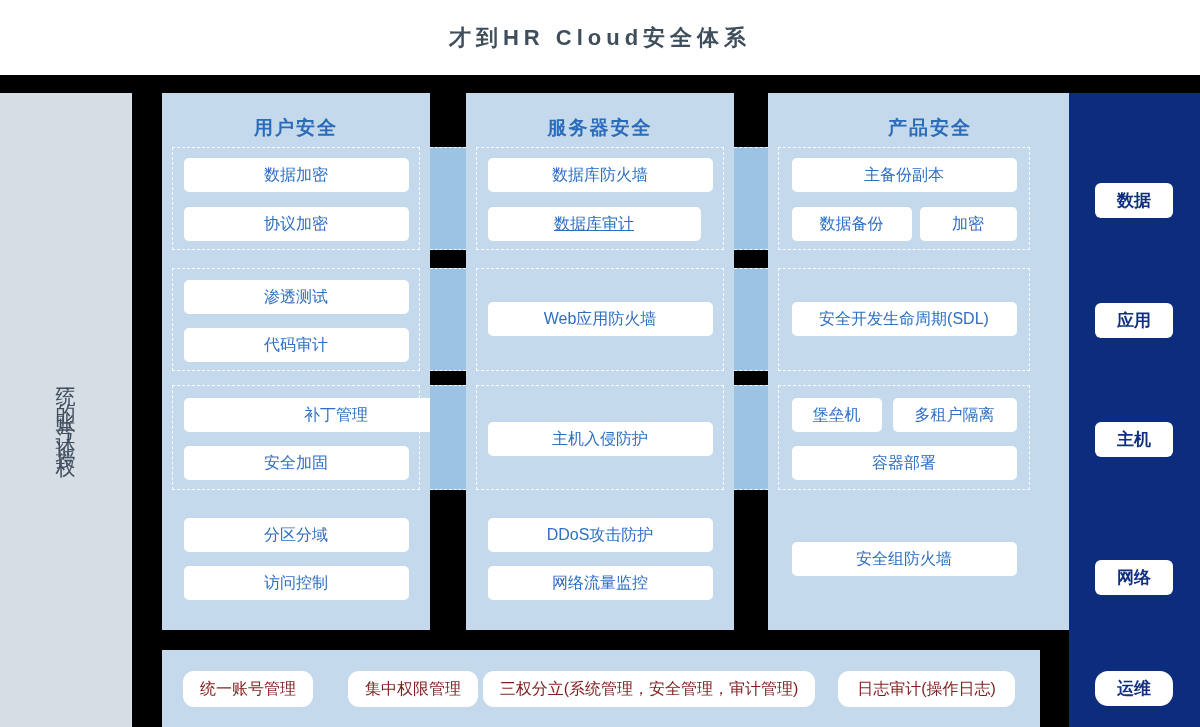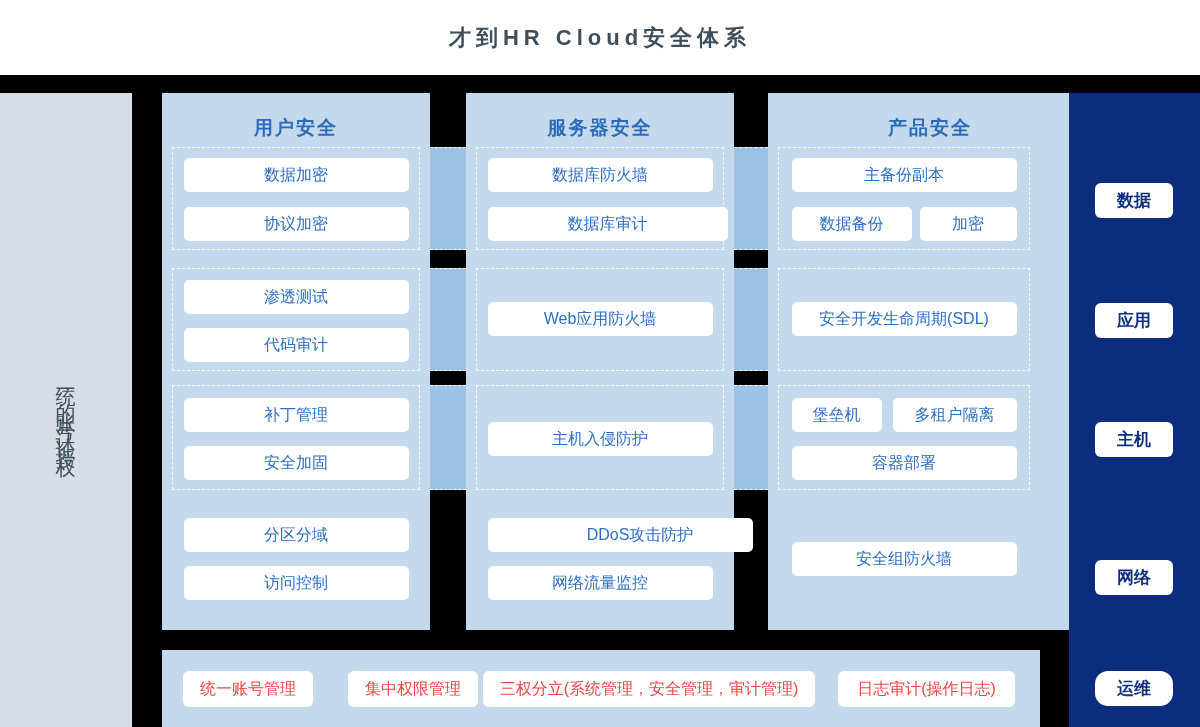--- a/index.html
+++ b/index.html
@@ -47,23 +47,23 @@
   }
   .rbox{
     position:absolute;left:26px;width:78px;height:35px;background:#ffffff;border-radius:6px;
     display:flex;align-items:center;justify-content:center;
     font-size:17px;font-weight:700;color:#10307f;
   }
   .bottom-bar{
     position:absolute;left:162px;top:650px;width:878px;height:77px;background:#c5d9ec;
   }
   .bbox{
-    position:absolute;top:21px;height:36px;background:#ffffff;border-radius:6px;
+    position:absolute;top:21px;height:36px;background:#ffffff;border-radius:11px;
     display:flex;align-items:center;justify-content:center;
-    font-size:16px;font-weight:500;color:#ef4444;white-space:nowrap;
+    font-size:16px;font-weight:500;color:#7f1d1d;white-space:nowrap;
   }
 </style>
 </head>
 <body>
 
 <div class="canvas">
 
   <div class="header">
     <div class="page-title">才到HR Cloud安全体系</div>
   </div>
@@ -76,35 +76,35 @@
       <div class="column" style="left: 162px; width: 268px;">
         <div class="column-title">用户安全</div>
       </div>
       <div class="dashed-group" style="left: 172px; top: 147px; width: 248px; height: 103px;"></div>
       <div class="wbox" style="left: 183.5px; top: 158px; width: 225px;">数据加密</div>
       <div class="wbox" style="left: 183.5px; top: 207px; width: 225px;">协议加密</div>
       <div class="dashed-group" style="left: 172px; top: 268px; width: 248px; height: 103px;"></div>
       <div class="wbox" style="left: 183.5px; top: 280px; width: 225px;">渗透测试</div>
       <div class="wbox" style="left: 183.5px; top: 328px; width: 225px;">代码审计</div>
       <div class="dashed-group" style="left: 172px; top: 385px; width: 248px; height: 105px;"></div>
-      <div class="wbox" style="left: 183.5px; top: 398px; width: 225px;">补丁管理</div>
+      <div class="wbox" style="left: 183.5px; top: 398px; width: 225px; padding-left: 40px;">补丁管理</div>
       <div class="wbox" style="left: 183.5px; top: 446px; width: 225px;">安全加固</div>
       <div class="wbox" style="left: 183.5px; top: 518px; width: 225px;">分区分域</div>
       <div class="wbox" style="left: 183.5px; top: 566px; width: 225px;">访问控制</div>
       <div class="column" style="left: 466px; width: 268px;">
         <div class="column-title">服务器安全</div>
       </div>
       <div class="dashed-group" style="left: 476px; top: 147px; width: 248px; height: 103px;"></div>
       <div class="wbox" style="left: 487.5px; top: 158px; width: 225px;">数据库防火墙</div>
-      <div class="wbox" style="left: 487.5px; top: 207px; width: 240px;">数据库审计</div>
+      <div class="wbox" style="left: 487.5px; top: 207px; width: 213px; text-decoration: underline;">数据库审计</div>
       <div class="dashed-group" style="left: 476px; top: 268px; width: 248px; height: 103px;"></div>
       <div class="wbox" style="left: 487.5px; top: 302px; width: 225px;">Web应用防火墙</div>
       <div class="dashed-group" style="left: 476px; top: 385px; width: 248px; height: 105px;"></div>
       <div class="wbox" style="left: 487.5px; top: 422px; width: 225px;">主机入侵防护</div>
-      <div class="wbox" style="left: 487.5px; top: 518px; width: 225px; padding-left: 40px;">DDoS攻击防护</div>
+      <div class="wbox" style="left: 487.5px; top: 518px; width: 225px;">DDoS攻击防护</div>
       <div class="wbox" style="left: 487.5px; top: 566px; width: 225px;">网络流量监控</div>
       <div class="column" style="left: 768px; width: 324px;">
         <div class="column-title">产品安全</div>
       </div>
       <div class="dashed-group" style="left: 778px; top: 147px; width: 252px; height: 103px;"></div>
       <div class="wbox" style="left: 791.5px; top: 158px; width: 225px;">主备份副本</div>
       <div class="wbox" style="left: 791.5px; top: 207px; width: 120px;">数据备份</div>
       <div class="wbox" style="left: 919.5px; top: 207px; width: 97px;">加密</div>
       <div class="dashed-group" style="left: 778px; top: 268px; width: 252px; height: 103px;"></div>
       <div class="wbox" style="left: 791.5px; top: 302px; width: 225px;">安全开发生命周期(SDL)</div>

